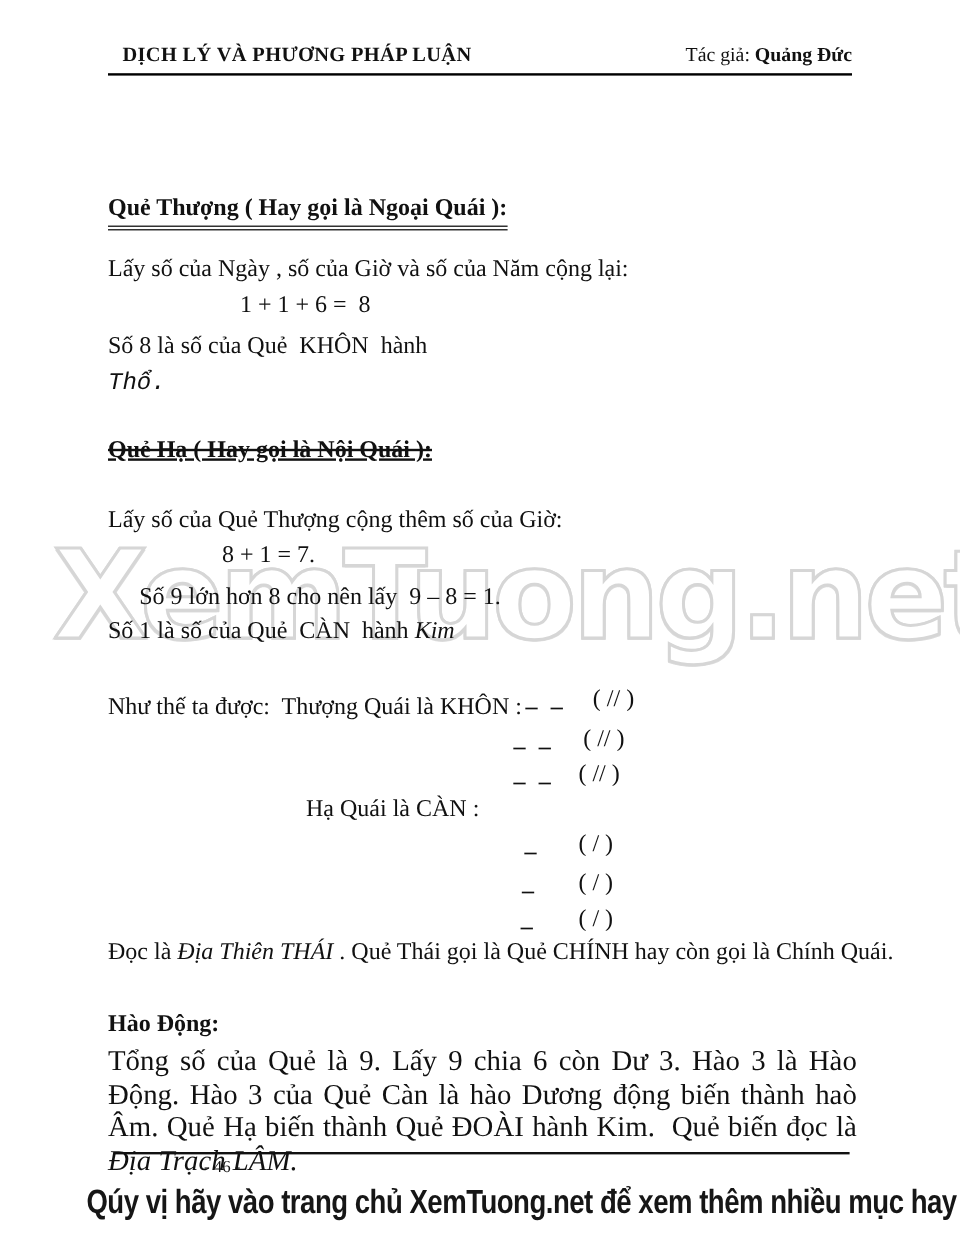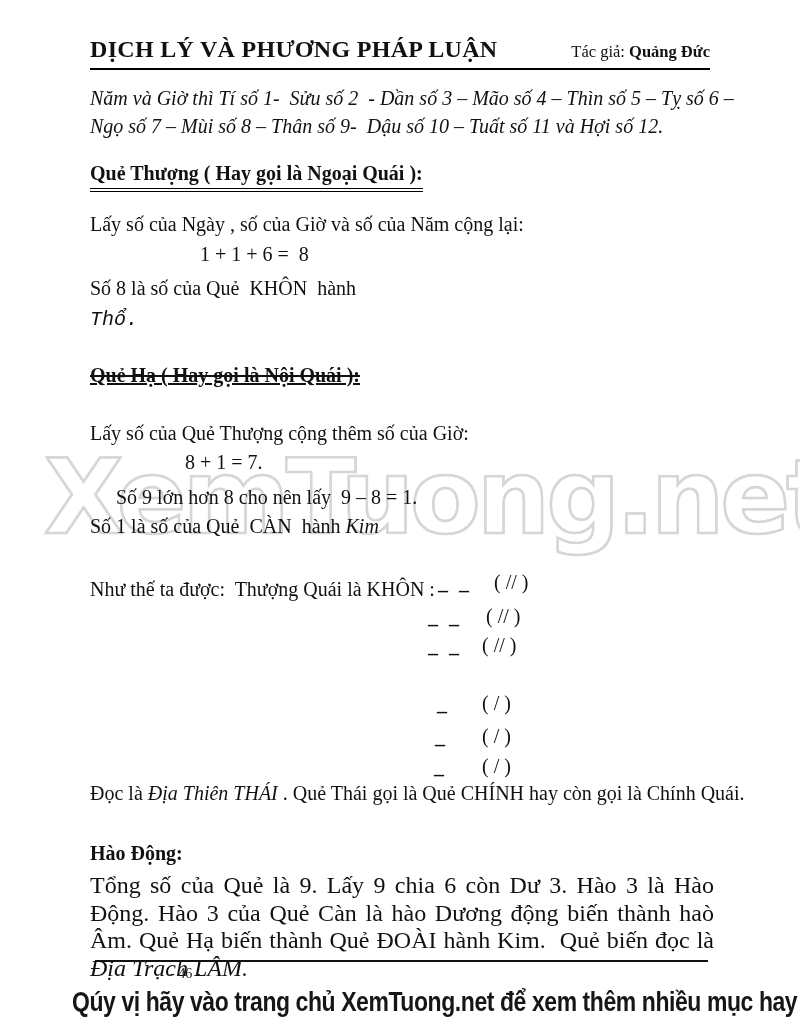--- a/index.html
+++ b/index.html
@@ -21,21 +21,21 @@
 
   .abs { position:absolute; }
   .pre { white-space:pre; }
   .sz20 { font-size:20px; line-height:28px; }
 
   .header-row {
     position:absolute; top:36px; left:90px; width:620px;
     display:flex; justify-content:space-between; align-items:baseline;
     padding-bottom:5px; border-bottom:2px solid #000;
   }
-  .header-title { font-weight:bold; font-size:24px; letter-spacing:0.3px; }
+  .header-title { font-weight:bold; font-size:17px; letter-spacing:0.3px;margin-left:12px; }
   .header-author { font-size:16.5px; }
   .header-author b { font-weight:bold; }
 
   .intro { top:84px; left:90px; font-style:italic; font-size:20px; line-height:28px; }
 
   .h-main { font-weight:bold; font-size:20px; }
   .h-upper { top:162px; left:90px; display:inline-block; padding-bottom:3px; border-bottom:4px double #000; }
   .h-lower { top:364px; left:90px; text-decoration-line:underline line-through; text-decoration-thickness:2px; }
   .h-hao   { top:842px; left:90px; }
 
@@ -71,24 +71,20 @@
 
   <div class="watermark">XemTuong.net</div>
 
   <div class="layer">
 
     <div class="header-row">
       <span class="header-title">DỊCH LÝ VÀ PHƯƠNG PHÁP LUẬN</span>
       <span class="header-author"><span>Tác giả: </span><b>Quảng Đức</b></span>
     </div>
 
-    <div class="abs intro">
-      <div class="pre">Năm và Giờ thì Tí số 1-  Sửu số 2  - Dần số 3 – Mão số 4 – Thìn số 5 – Tỵ số 6 –</div>
-      <div class="pre">Ngọ số 7 – Mùi số 8 – Thân số 9-  Dậu số 10 – Tuất số 11 và Hợi số 12.</div>
-    </div>
 
     <div class="abs h-main h-upper">Quẻ Thượng ( Hay gọi là Ngoại Quái ):</div>
     <div class="abs sz20 pre" style="top:210px; left:90px;">Lấy số của Ngày , số của Giờ và số của Năm cộng lại:</div>
     <div class="abs eq pre" style="top:243px; left:200px;">1 + 1 + 6 =  8</div>
     <div class="abs sz20 pre" style="top:274px; left:90px;">Số 8 là số của Quẻ  KHÔN  hành</div>
     <div class="abs sz20 it" style="top:306px; left:90px;font-family:Liberation Mono, monospace;">Thổ.</div>
 
     <div class="abs h-main h-lower">Quẻ Hạ ( Hay gọi là Nội Quái ):</div>
     <div class="abs sz20 pre" style="top:419px; left:90px;">Lấy số của Quẻ Thượng cộng thêm số của Giờ:</div>
     <div class="abs eq pre" style="top:451px; left:185px;">8 + 1 = 7.</div>
@@ -103,20 +99,21 @@
     </div>
     <div class="abs trig-row" style="top:605px; left:428px;">
       <span class="trig-dash">_ _</span>
       <span class="trig-note" style="margin-left:24px;">( // )</span>
     </div>
     <div class="abs trig-row" style="top:634px; left:428px;">
       <span class="trig-dash">_ _</span>
       <span class="trig-note" style="margin-left:20px;">( // )</span>
     </div>
 
+    <div class="abs sz20 pre" style="top:660px; left:255px;">Hạ Quái là CÀN :</div>
 
     <div class="abs trig-row" style="top:692px; left:437px;">
       <span class="trig-dash">_</span>
       <span class="trig-note" style="margin-left:32px;">( / )</span>
     </div>
     <div class="abs trig-row" style="top:725px; left:435px;">
       <span class="trig-dash">_</span>
       <span class="trig-note" style="margin-left:34px;">( / )</span>
     </div>
     <div class="abs trig-row" style="top:755px; left:434px;">

